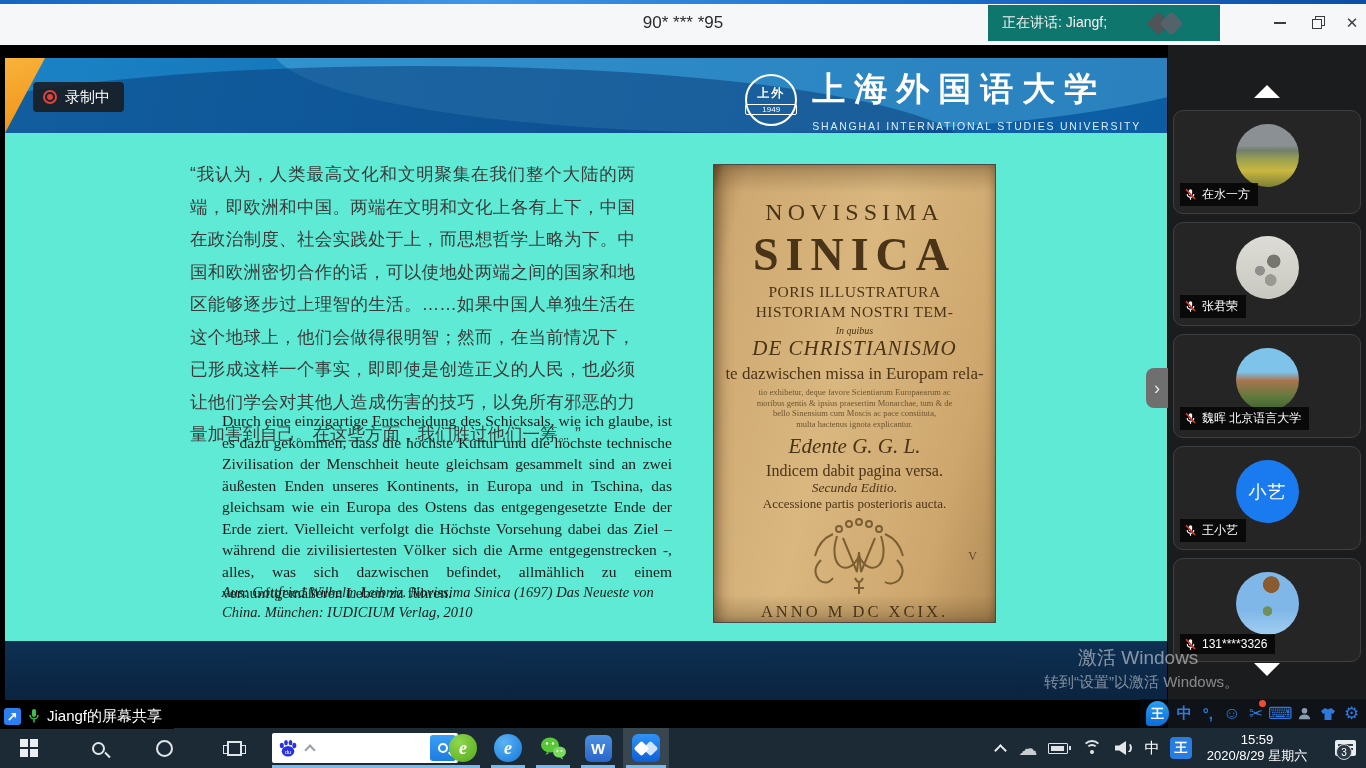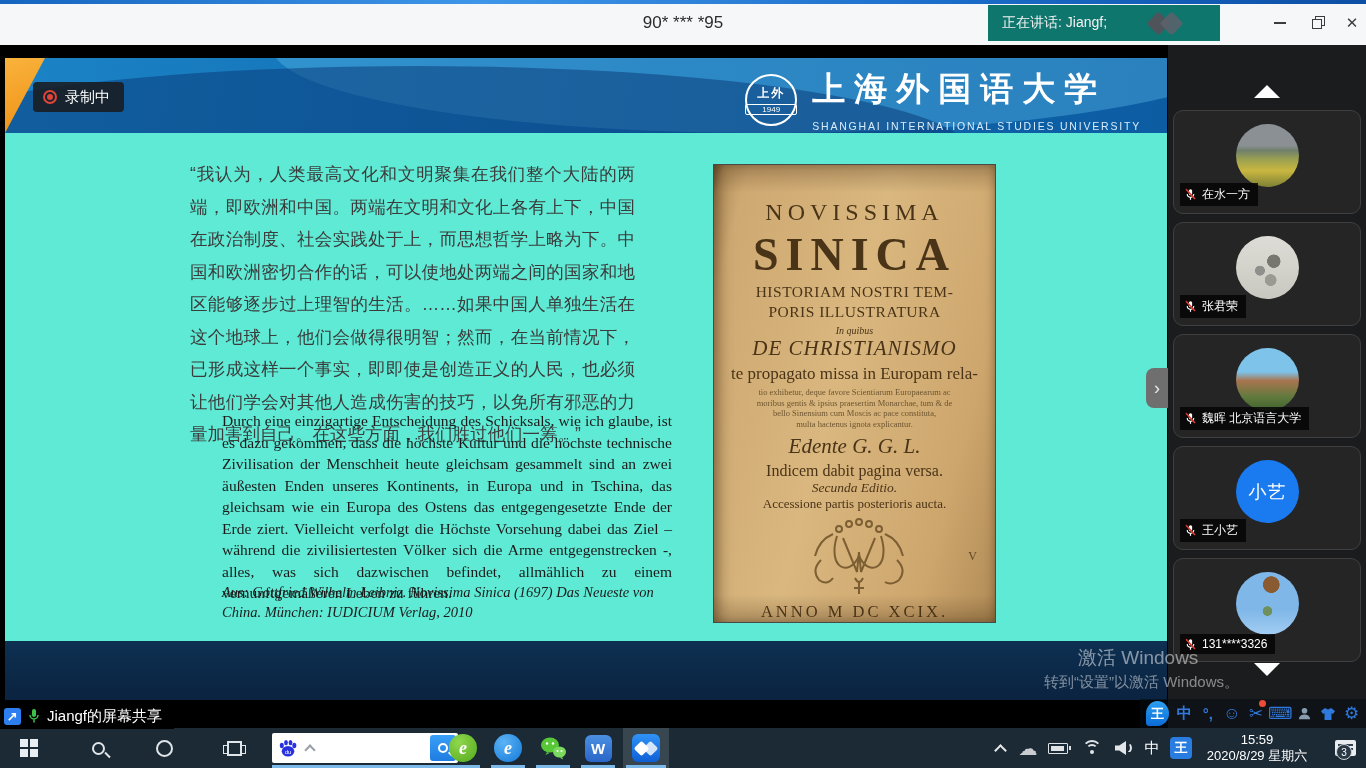--- a/index.html
+++ b/index.html
@@ -238,25 +238,25 @@
     </div>
 
     <div class="slide-body">
       <p class="cn-quote">“我认为，人类最高文化和文明聚集在我们整个大陆的两端，即欧洲和中国。两端在文明和文化上各有上下，中国在政治制度、社会实践处于上，而思想哲学上略为下。中国和欧洲密切合作的话，可以使地处两端之间的国家和地区能够逐步过上理智的生活。……如果中国人单独生活在这个地球上，他们会做得很明智；然而，在当前情况下，已形成这样一个事实，即即使是创造正义的人民，也必须让他们学会对其他人造成伤害的技巧，以免所有邪恶的力量加害到自己。在这些方面，我们胜过他们一筹。”</p>
       <p class="de-text">Durch eine einzigartige Entscheidung des Schicksals, wie ich glaube, ist es dazu gekommen, dass die höchste Kultur und die höchste technische Zivilisation der Menschheit heute gleichsam gesammelt sind an zwei äußesten Enden unseres Kontinents, in Europa und in Tschina, das gleichsam wie ein Europa des Ostens das entgegengesetzte Ende der Erde ziert. Vielleicht verfolgt die Höchste Vorsehung dabei das Ziel – während die zivilisiertesten Völker sich die Arme entgegenstrecken -, alles, was sich dazwischen befindet, allmählich zu einem vernunftgemäßeren Leben zu führen.</p>
       <p class="cite">Aus: Gottfried Wilhelm Leibniz. Novissima Sinica (1697) Das Neueste von China. München: IUDICIUM Verlag, 2010</p>
 
       <div class="book">
         <div class="b-t1">NOVISSIMA</div>
         <div class="b-t2">SINICA</div>
+        <div class="b-s">PORIS ILLUSTRATURA</div>
         <div class="b-s">HISTORIAM NOSTRI TEM-</div>
-        <div class="b-s">PORIS ILLUSTRATURA</div>
         <div class="b-inq">In quibus</div>
         <div class="b-chr">DE CHRISTIANISMO</div>
-        <div class="b-body">te propagato missa in Europam rela-</div>
+        <div class="b-body">te dazwischen missa in Europam rela-</div>
         <div class="b-small first">tio exhibetur, deque favore Scientiarum Europaearum ac</div>
         <div class="b-small">moribus gentis &amp; ipsius praesertim Monarchae, tum &amp; de</div>
         <div class="b-small">bello Sinensium cum Moscis ac pace constituta,</div>
         <div class="b-small">multa hactenus ignota explicantur.</div>
         <div class="b-edente">Edente G. G. L.</div>
         <div class="b-ind">Indicem dabit pagina versa.</div>
         <div class="b-sec">Secunda Editio.</div>
         <div class="b-acc">Accessione partis posterioris aucta.</div>
         <svg class="emblem" width="112" height="84" viewBox="0 0 112 84">
           <g stroke="#6e5128" fill="none" stroke-width="2">

